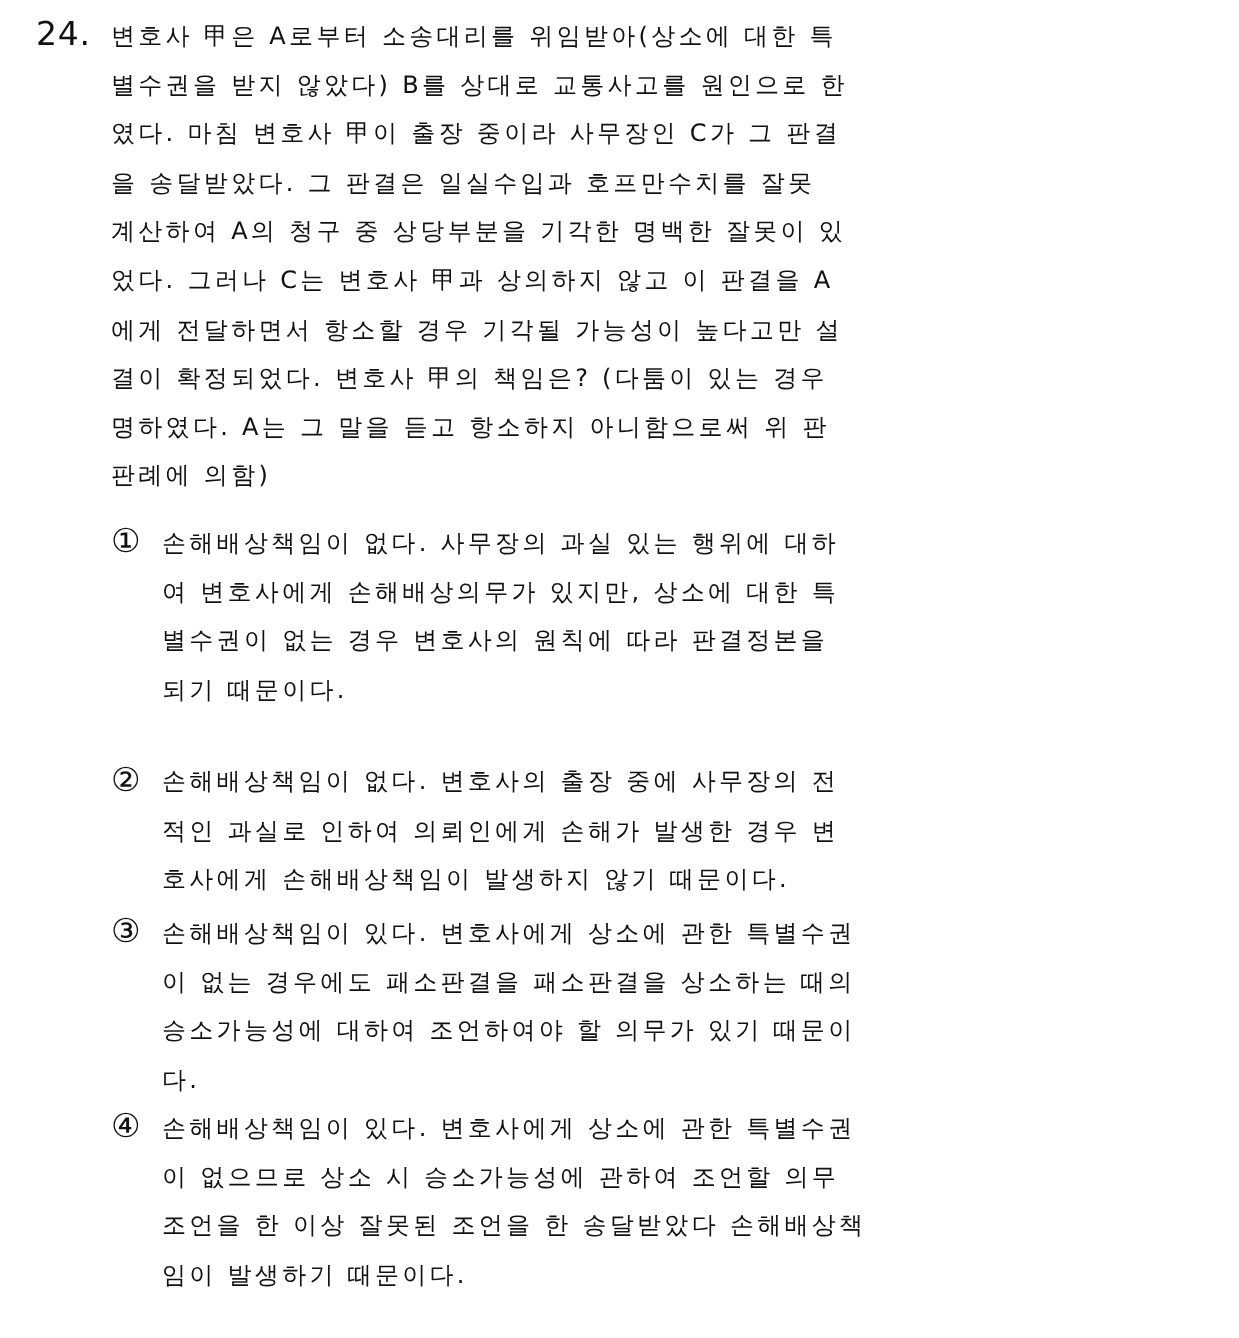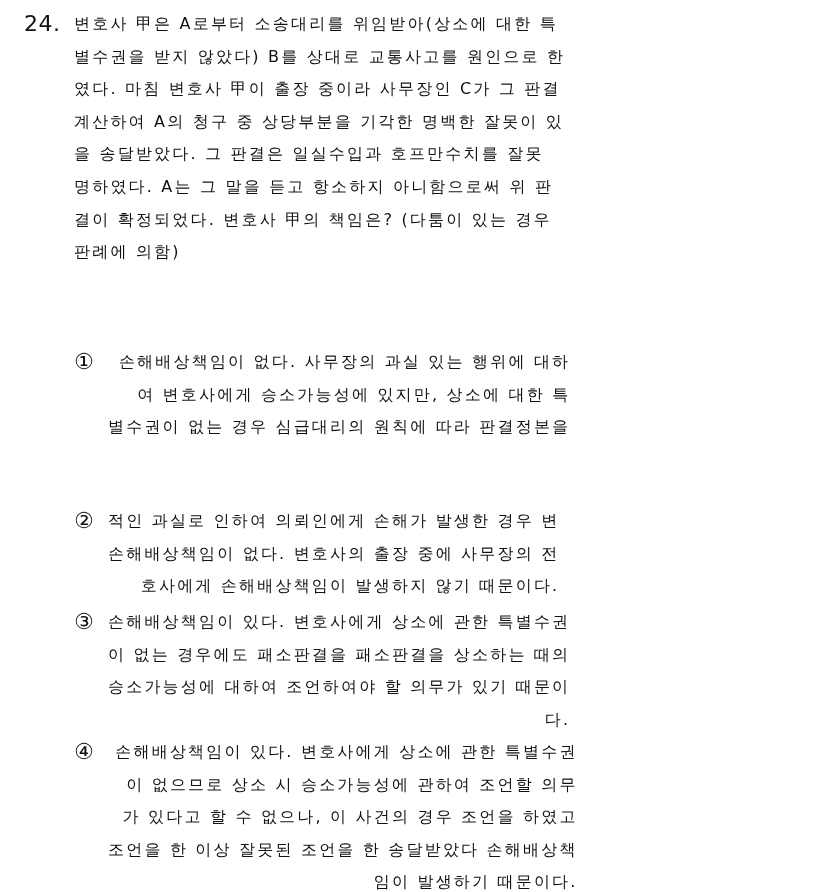--- a/index.html
+++ b/index.html
@@ -10,78 +10,80 @@
   }
   .page { position: relative; width: 826px; height: 892px; }
   .question { position: absolute; left: 24px; top: 8px; width: 800px; }
   .q-row { display: flex; }
   .q-num { width: 50px; font-size: 22px; line-height: 32.6px; letter-spacing: 0.5px; white-space: nowrap; }
   .q-lines { flex: 1; }
   .line { font-size: 16px; line-height: 32.6px; letter-spacing: 2.2px; white-space: nowrap; }
   .options { position: absolute; left: 74px; width: 752px; }
   .option { position: absolute; left: 0; display: flex; }
   .opt-mark { width: 34px; font-size: 22px; line-height: 32.6px; }
-  .opt-lines { flex: 1; text-align: right; }
+  .opt-lines { flex: 1; }
 </style>
 </head>
 <body>
 
 <div class="page">
 
   <div class="question">
     <div class="q-row">
       <div class="q-num">24.</div>
       <div class="q-lines">
         <div class="line">변호사 甲은 A로부터 소송대리를 위임받아(상소에 대한 특</div>
         <div class="line">별수권을 받지 않았다) B를 상대로 교통사고를 원인으로 한</div>
         <div class="line">였다. 마침 변호사 甲이 출장 중이라 사무장인 C가 그 판결</div>
+        <div class="line">을 송달받았다. 그 판결은 일실수입과 호프만수치를 잘못</div>
         <div class="line">계산하여 A의 청구 중 상당부분을 기각한 명백한 잘못이 있</div>
-        <div class="line">을 송달받았다. 그 판결은 일실수입과 호프만수치를 잘못</div>
+        <div class="line">었다. 그러나 C는 변호사 甲과 상의하지 않고 이 판결을 A</div>
+        <div class="line">에게 전달하면서 항소할 경우 기각될 가능성이 높다고만 설</div>
+        <div class="line">결이 확정되었다. 변호사 甲의 책임은? (다툼이 있는 경우</div>
         <div class="line">명하였다. A는 그 말을 듣고 항소하지 아니함으로써 위 판</div>
-        <div class="line">결이 확정되었다. 변호사 甲의 책임은? (다툼이 있는 경우</div>
         <div class="line">판례에 의함)</div>
       </div>
     </div>
   </div>
 
   <div class="options">
 
     <div class="option" style="top:346px;">
       <div class="opt-mark">①</div>
       <div class="opt-lines">
         <div class="line">손해배상책임이 없다. 사무장의 과실 있는 행위에 대하</div>
-        <div class="line">여 변호사에게 승소가능성에 있지만, 상소에 대한 특</div>
-        <div class="line">별수권이 없는 경우 심급대리의 원칙에 따라 판결정본을</div>
+        <div class="line">여 변호사에게 손해배상의무가 있지만, 상소에 대한 특</div>
+        <div class="line">별수권이 없는 경우 변호사의 원칙에 따라 판결정본을</div>
+        <div class="line">되기 때문이다.</div>
       </div>
     </div>
 
     <div class="option" style="top:505px;">
       <div class="opt-mark">②</div>
       <div class="opt-lines">
+        <div class="line">손해배상책임이 없다. 변호사의 출장 중에 사무장의 전</div>
         <div class="line">적인 과실로 인하여 의뢰인에게 손해가 발생한 경우 변</div>
-        <div class="line">손해배상책임이 없다. 변호사의 출장 중에 사무장의 전</div>
         <div class="line">호사에게 손해배상책임이 발생하지 않기 때문이다.</div>
       </div>
     </div>
 
     <div class="option" style="top:606px;">
       <div class="opt-mark">③</div>
       <div class="opt-lines">
         <div class="line">손해배상책임이 있다. 변호사에게 상소에 관한 특별수권</div>
         <div class="line">이 없는 경우에도 패소판결을 패소판결을 상소하는 때의</div>
         <div class="line">승소가능성에 대하여 조언하여야 할 의무가 있기 때문이</div>
         <div class="line">다.</div>
       </div>
     </div>
 
     <div class="option" style="top:736px;">
       <div class="opt-mark">④</div>
       <div class="opt-lines">
         <div class="line">손해배상책임이 있다. 변호사에게 상소에 관한 특별수권</div>
         <div class="line">이 없으므로 상소 시 승소가능성에 관하여 조언할 의무</div>
-        <div class="line">가 있다고 할 수 없으나, 이 사건의 경우 조언을 하였고</div>
         <div class="line">조언을 한 이상 잘못된 조언을 한 송달받았다 손해배상책</div>
         <div class="line">임이 발생하기 때문이다.</div>
       </div>
     </div>
 
   </div>
 </div>
 
 </body></html>

